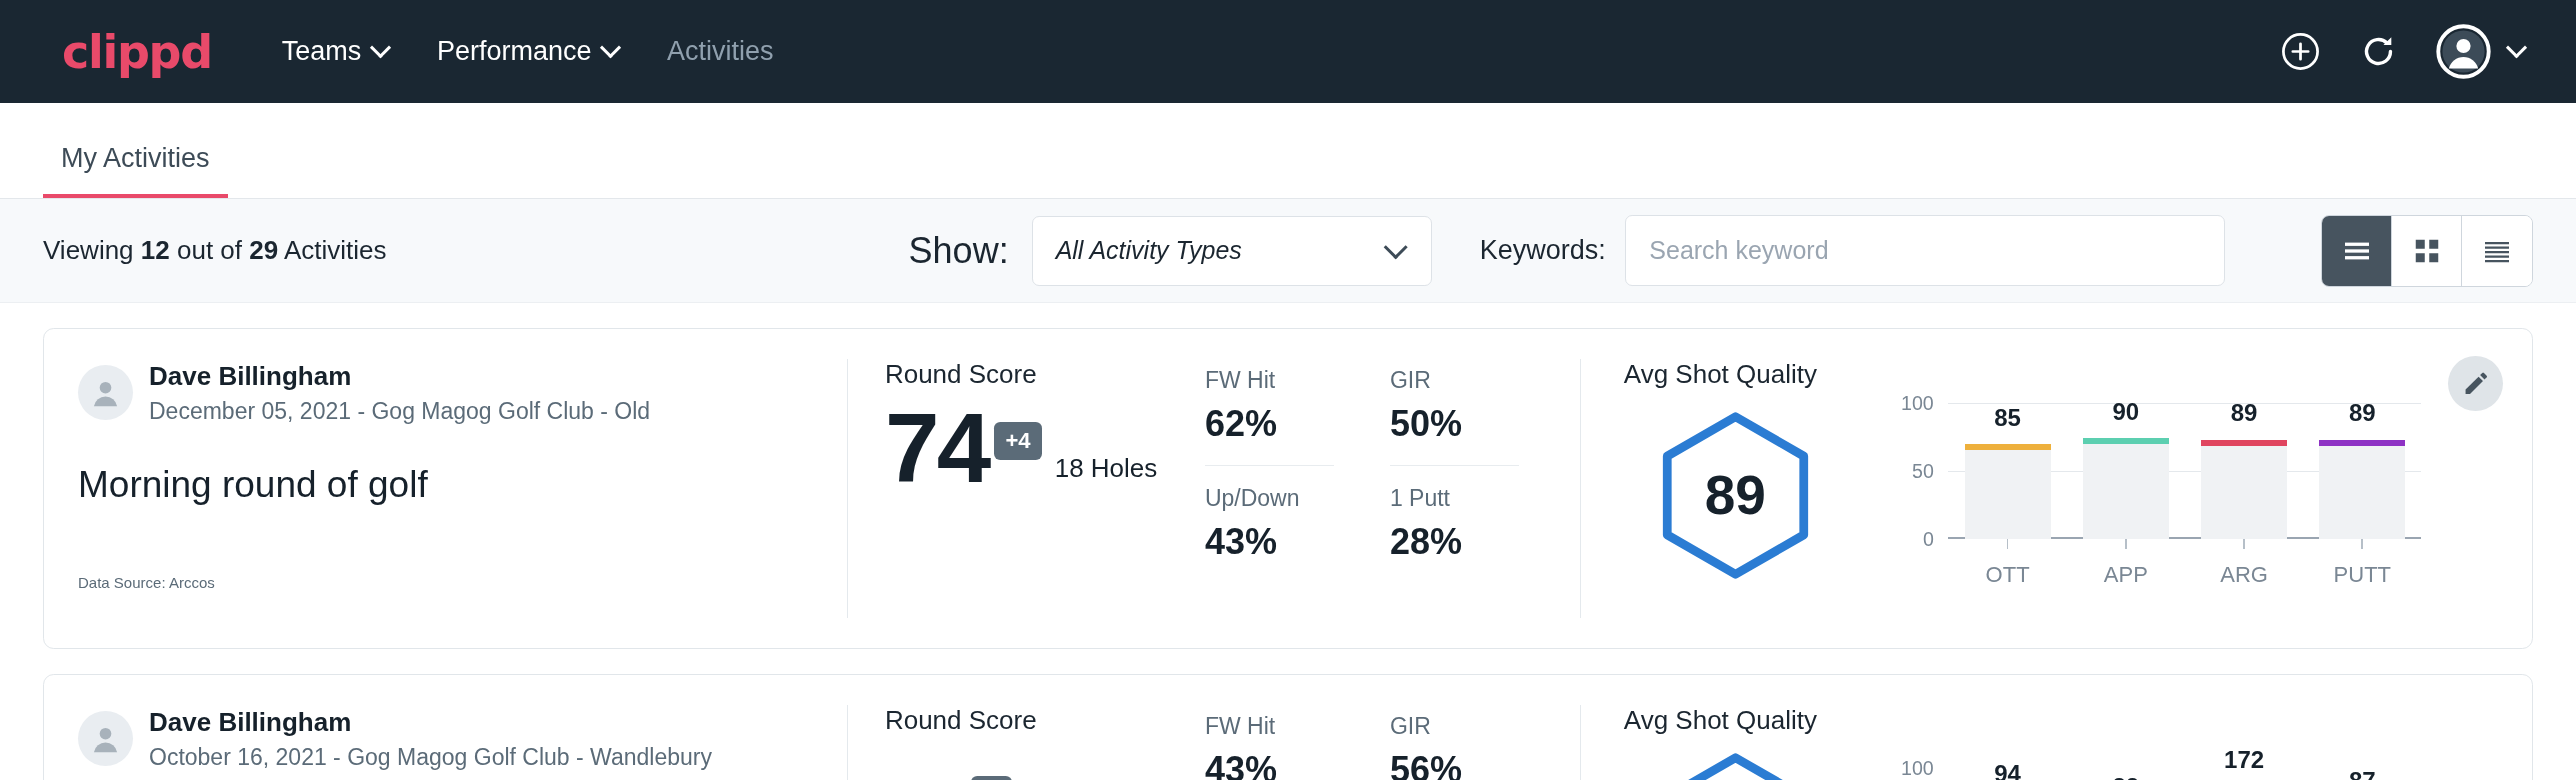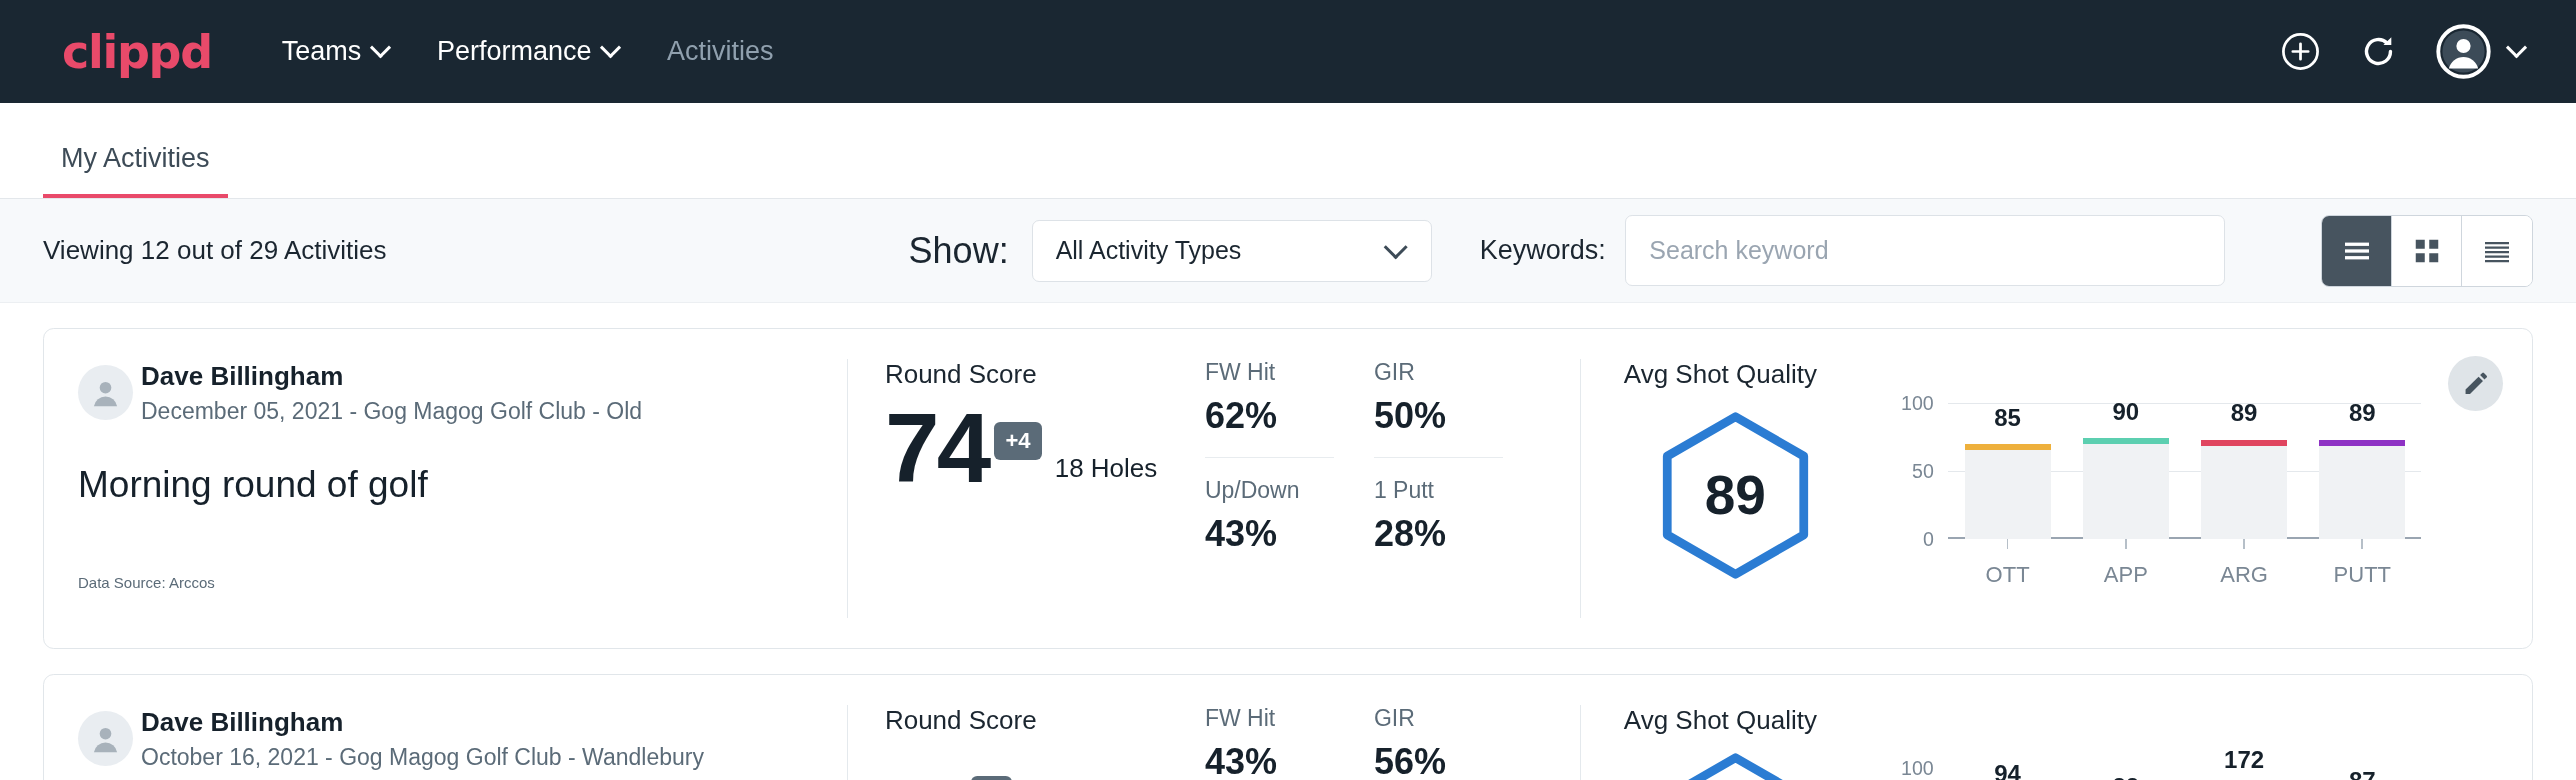--- a/index.html
+++ b/index.html
@@ -70,32 +70,33 @@
   
   .filterbar {
     height: 104px;
     background: #f7f9fb;
     display: flex;
     align-items: center;
     padding: 0 43px;
     border-bottom: 0.9px solid #eceff2;
   }
   .viewing { font-size: 26px; color: #1b2630; }
-  .viewing b { font-weight: 400; }
+  .viewing b { font-weight: 700; }
   .show-label { font-size: 36px; color: #1b2630; margin-right: 23px; }
   .select {
-    width: 400px; height: 62px;
+    width: 400px; height: 70px;
     background: #ffffff;
     border: 0.9px solid #dde2e7;
     border-radius: 7.1px;
     display: flex; align-items: center;
     padding: 0 23px;
     font-size: 25px; color: #1b2630;
     cursor: pointer;
     position: relative;
+    font-style: italic;
   }
   .select .chev2 {
     position: absolute; right: 30px;
     width: 17px; height: 17px;
     border-right: 3.6px solid #3d4b57;
     border-bottom: 3.6px solid #3d4b57;
     transform: rotate(45deg) translateY(-4.5px);
   }
   .kw-label { font-size: 27px; color: #1b2630; margin: 0 19.6px 0 48px; }
   .kw-input {
@@ -133,21 +134,21 @@
     border-radius: 10.7px;
     background: #ffffff;
     display: flex;
     align-items: stretch;
     padding: 30px 0 30px 0;
     margin-bottom: 25px;
     position: relative;
     min-height: 321px;
   }
   .col-left { width: 803px; padding: 0 36px 0 34px; }
-  .person { display: flex; align-items: center; gap: 8px; }
+  .person { display: flex; align-items: center; gap: 16px; }
   .person-av {
     width: 55px; height: 55px; border-radius: 50%;
     background: #e9edf1;
     display: flex; align-items: center; justify-content: center;
     flex: none;
   }
   .person-name { font-size: 26px; font-weight: 700; color: #16212b; line-height: 1.35; }
   .person-sub { font-size: 23px; color: #5b6b78; line-height: 1.35; margin-top: 1.8px; }
   .card-title { font-size: 37px; color: #16212b; margin-top: 37px; font-weight: 400; }
   .card-src { font-size: 15px; color: #5b6b78; margin-top: 68px; }
@@ -166,21 +167,21 @@
     font-size: 22px; font-weight: 700;
     border-radius: 6.2px;
     padding: 6.2px 11.6px;
     margin-left: 5.4px;
     align-self: flex-start;
     margin-top: 19.6px;
   }
   .score-holes { font-size: 26px; color: #16212b; margin-left: 12.5px; padding-bottom: 9px; }
 
   .col-stats { width: 375px; padding: 0 18px 0 0; }
-  .stat-grid { display: grid; grid-template-columns: 129px 129px; column-gap: 40px; }
+  .stat-grid { display: grid; grid-template-columns: 129px 129px; column-gap: 56px; margin-top: 8px; }
   .stat-lbl { font-size: 23px; color: #5b6b78; }
   .stat-val { font-size: 36px; font-weight: 700; color: #16212b; margin-top: 9px; }
   .stat-cell.top { border-bottom: 0.9px solid #e8ecef; padding-bottom: 19.6px; margin-bottom: 19.6px; }
 
   .col-quality { flex: 1; padding: 0 54px 0 43px; display: flex; flex-direction: column; }
   .quality-body { display: flex; align-items: center; margin-top: 12.5px; }
   .hexwrap { width: 223px; display: flex; align-items: center; justify-content: center; position: relative; }
   .hex-num {
     position: absolute; font-size: 55px; font-weight: 700; color: #16212b;
     left: 0; right: 0; text-align: center;

